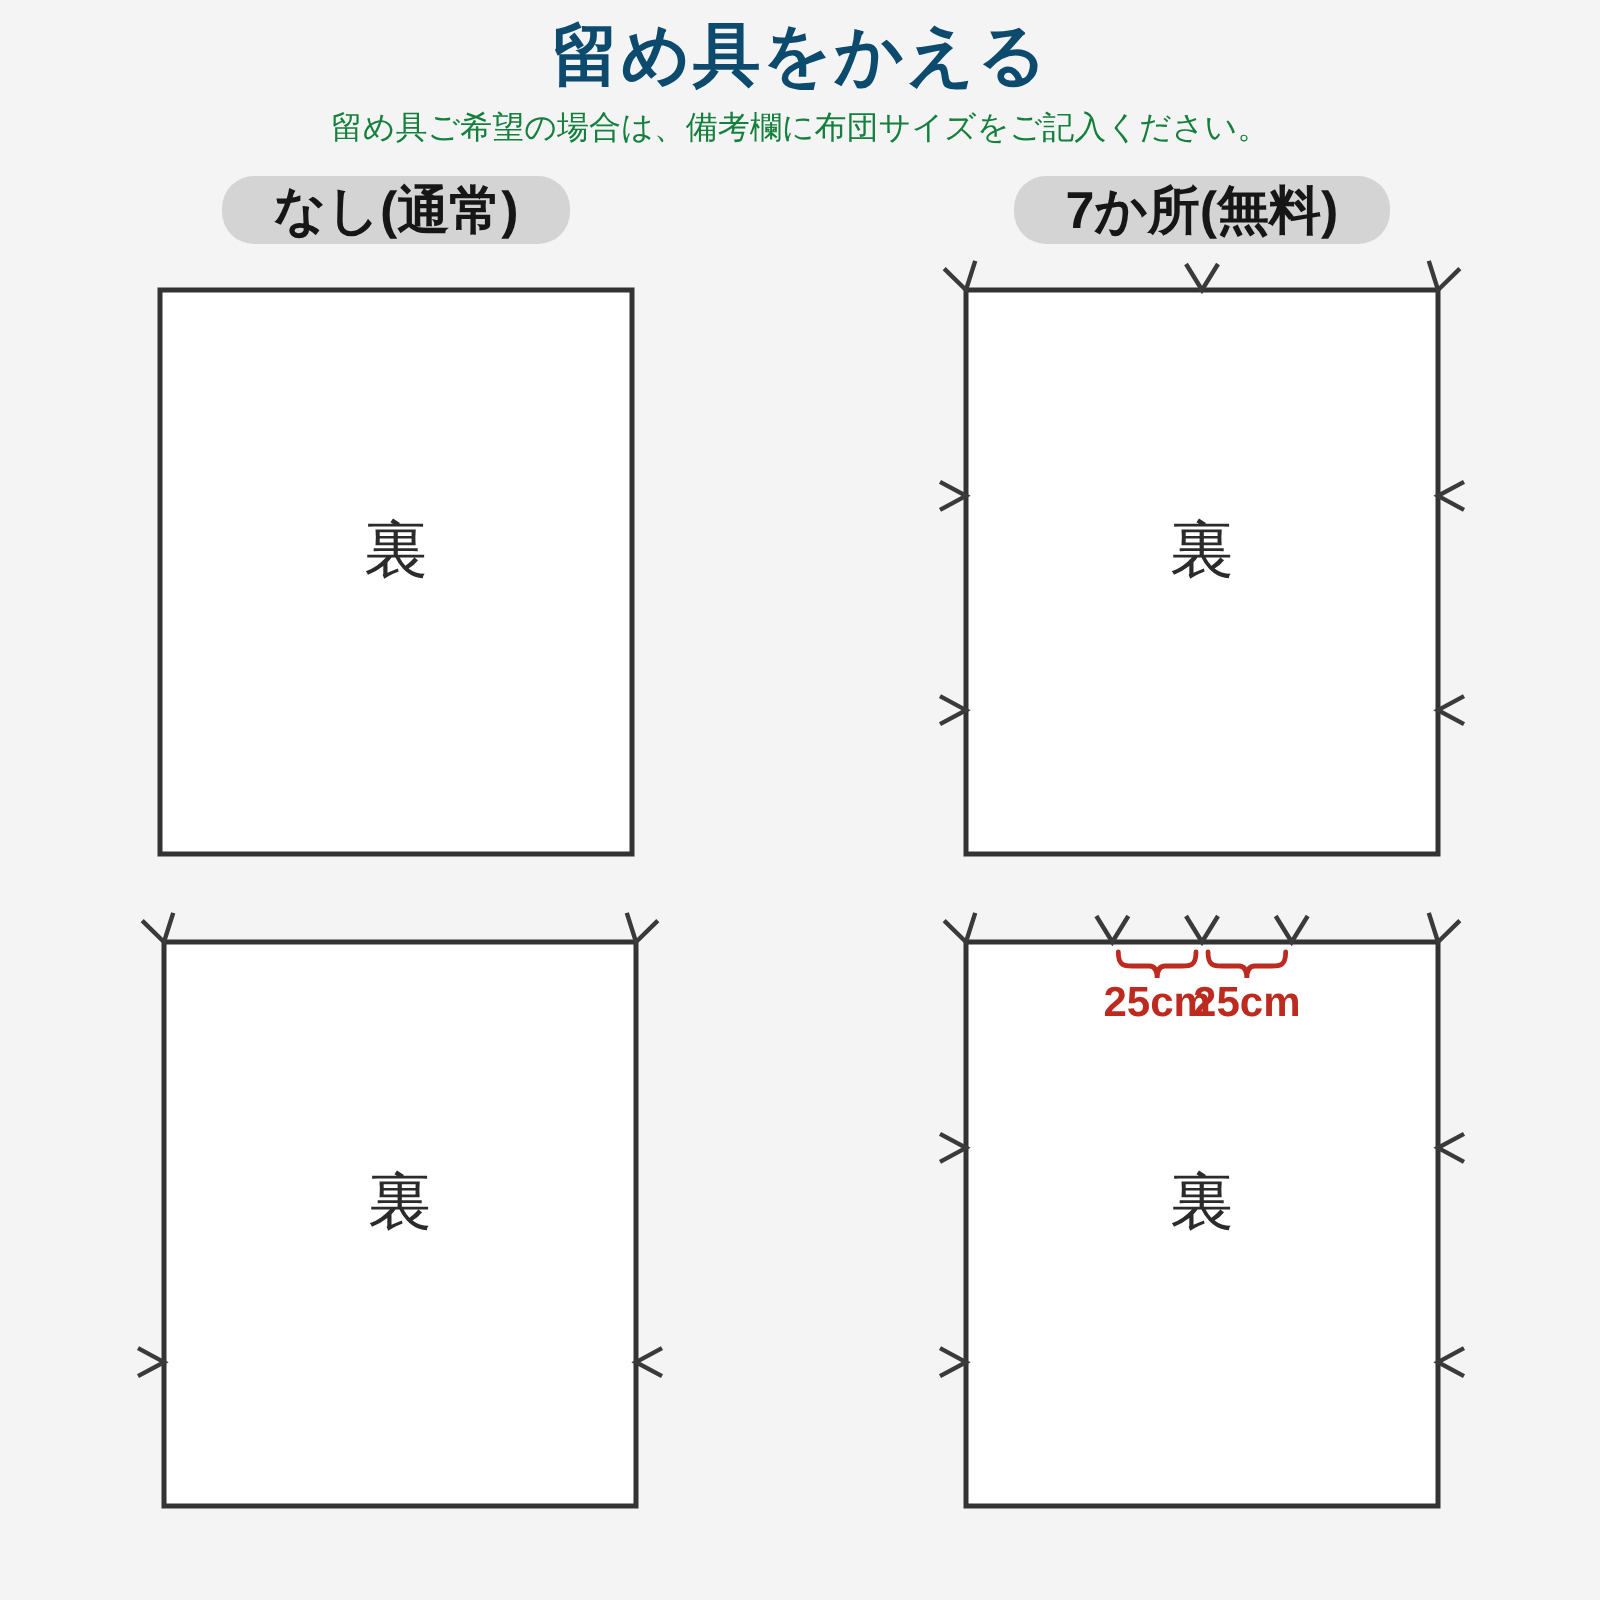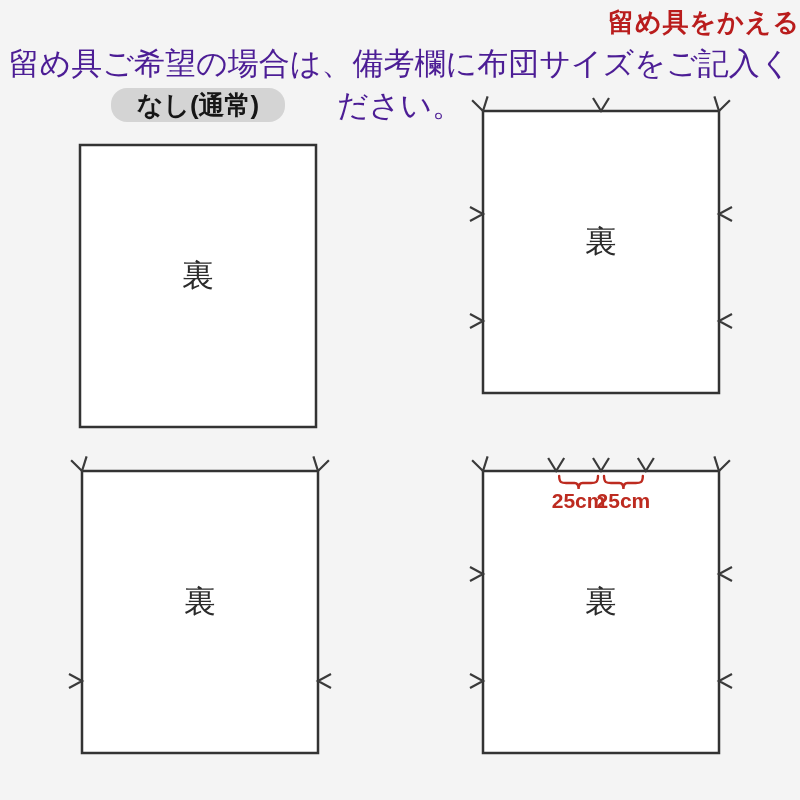--- a/index.html
+++ b/index.html
@@ -14,32 +14,32 @@
   body{
     width:800px;height:800px;
     background:var(--page-bg);
     font-family:"Liberation Sans","DejaVu Sans",sans-serif;
     color:var(--text);
     position:relative;
     overflow:hidden;
   }
   .page-title{
     margin:5px 0 3px 0;
-    font-size:26px;
+    font-size:34px;
     font-weight:bold;
-    text-align:right;
+    text-align:center;
     letter-spacing:1px;
-    color:#b91c1c;
+    color:#0c4a6e;
   }
   .page-subtitle{
     margin:0;
-    font-size:31px;
+    font-size:16px;
     text-align:center;
     letter-spacing:0px;
-    color:#4c1d95;
+    color:#15803d;
   }
   .panel{
     position:absolute;
     width:280px;
   }
   .panel-label-row{
     display:flex;
     justify-content:center;
     height:34px;
   }
@@ -66,20 +66,23 @@
   <div class="panel-label-row">
     <span class="panel-label">なし(通常)</span>
   </div>
   <svg class="diagram" width="280" height="330" viewBox="0 0 280 330">
       <rect x="22" y="23" width="236" height="282" fill="#ffffff" stroke="#333333" stroke-width="2.5"></rect>
       <text x="140" y="152.72" text-anchor="middle" dominant-baseline="central" font-size="32" fill="#2b2b2b" font-family="&quot;Liberation Sans&quot;,&quot;DejaVu Sans&quot;,sans-serif">裏</text>
     </svg>
 </div>
 
 <div class="panel" style="left:461px;top:88px;">
+  <div class="panel-label-row">
+    <span class="panel-label">7か所(無料)</span>
+  </div>
   <svg class="diagram" width="280" height="330" viewBox="0 0 280 330">
       <rect x="22" y="23" width="236" height="282" fill="#ffffff" stroke="#333333" stroke-width="2.5"></rect>
       <polyline points="-8,-13 0,0 8,-13" transform="translate(22,23) rotate(-14)" fill="none" stroke="#3a3a3a" stroke-width="2.2"></polyline>
       <polyline points="-8,-13 0,0 8,-13" transform="translate(140,23) rotate(0)" fill="none" stroke="#3a3a3a" stroke-width="2.2"></polyline>
       <polyline points="-8,-13 0,0 8,-13" transform="translate(258,23) rotate(14)" fill="none" stroke="#3a3a3a" stroke-width="2.2"></polyline>
       <polyline points="-13,-7 0,0 -13,7" transform="translate(22,125.92999999999999)" fill="none" stroke="#3a3a3a" stroke-width="2.2"></polyline>
       <polyline points="-13,-7 0,0 -13,7" transform="translate(22,233.09)" fill="none" stroke="#3a3a3a" stroke-width="2.2"></polyline>
       <polyline points="13,-7 0,0 13,7" transform="translate(258,125.92999999999999)" fill="none" stroke="#3a3a3a" stroke-width="2.2"></polyline>
       <polyline points="13,-7 0,0 13,7" transform="translate(258,233.09)" fill="none" stroke="#3a3a3a" stroke-width="2.2"></polyline>
       <text x="140" y="152.72" text-anchor="middle" dominant-baseline="central" font-size="32" fill="#2b2b2b" font-family="&quot;Liberation Sans&quot;,&quot;DejaVu Sans&quot;,sans-serif">裏</text>

